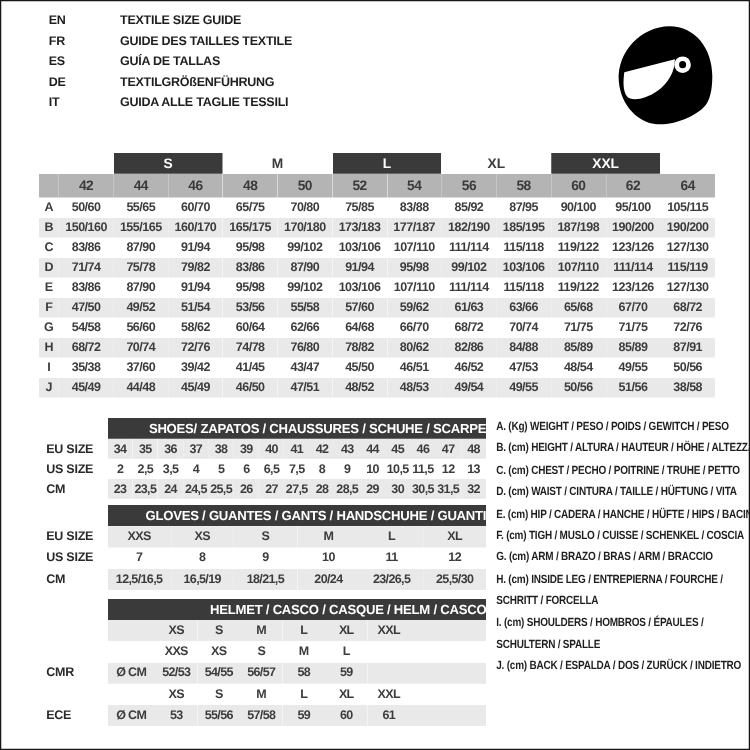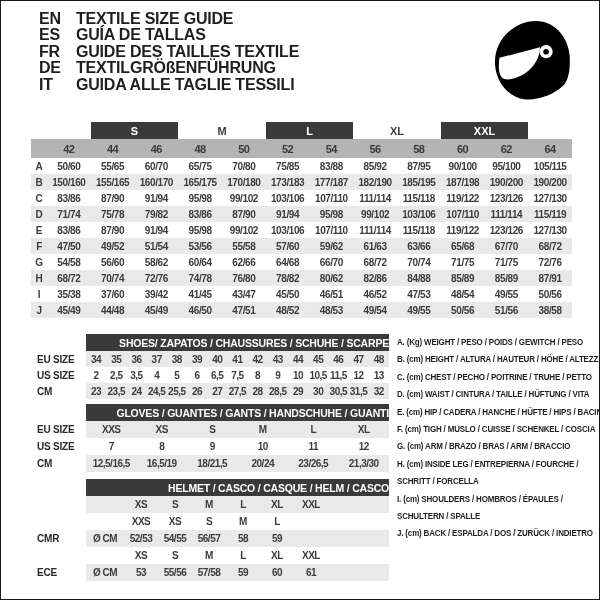--- a/index.html
+++ b/index.html
@@ -4,21 +4,21 @@
 <title>Textile Size Guide</title>
 <style>
   html,body{margin:0;padding:0;background:#fff;}
   .page{
     position:relative;width:598px;height:598px;margin:0;
     border:1px solid #161616;background:#fff;overflow:hidden;
     font-family:"Liberation Sans", sans-serif;color:var(--text,#3c3c3c);
   }
   
   .lang-block{position:absolute;left:38px;top:10px;}
-  .lang-row{display:flex;height:16.6px;align-items:flex-end;font-weight:bold;font-size:16px;letter-spacing:-0.2px;color:#1e1e1e;}
+  .lang-row{display:flex;height:16.6px;align-items:flex-start;font-weight:bold;font-size:10px;letter-spacing:-0.2px;color:#1e1e1e;gap:20px;}
   .lang-code{width:37px;}
   
   .helmet-icon{position:absolute;left:487px;top:12px;width:88px;height:95px;}
   
   table{border-collapse:collapse;table-layout:fixed;}
   .main-table{
     position:absolute;left:30px;top:121px;width:541px;
     font-size:10px;font-weight:bold;letter-spacing:-0.4px;text-align:center;color:#3c3c3c;
   }
   .main-table th,.main-table td{padding:0;overflow:hidden;white-space:nowrap;}
@@ -55,26 +55,26 @@
 
 <div class="page">
 
   <div class="lang-block">
 
   <div class="lang-row">
       <span class="lang-code">EN</span>
       <span class="lang-text">TEXTILE SIZE GUIDE</span>
     </div>
       <div class="lang-row">
+      <span class="lang-code">FR</span>
+      <span class="lang-text">GUIDE DES TAILLES TEXTILE</span>
+    </div>
+      <div class="lang-row">
       <span class="lang-code">ES</span>
       <span class="lang-text">GUÍA DE TALLAS</span>
-    </div>
-      <div class="lang-row">
-      <span class="lang-code">FR</span>
-      <span class="lang-text">GUIDE DES TAILLES TEXTILE</span>
     </div>
       <div class="lang-row">
       <span class="lang-code">DE</span>
       <span class="lang-text">TEXTILGRÖßENFÜHRUNG</span>
     </div>
       <div class="lang-row">
       <span class="lang-code">IT</span>
       <span class="lang-text">GUIDA ALLE TAGLIE TESSILI</span>
     </div>
     </div>
@@ -422,21 +422,21 @@
           <td class="val">12</td>
         </tr>
         <tr>
         <th class="lbl">CM</th>
 
       <td class="val">12,5/16,5</td>
           <td class="val">16,5/19</td>
           <td class="val">18/21,5</td>
           <td class="val">20/24</td>
           <td class="val">23/26,5</td>
-          <td class="val">21,3/30</td>
+          <td class="val">25,5/30</td>
         </tr>
       </tbody>
   </table>
 
   <table class="sub helmet">
     <colgroup>
       <col style="width:55px">
       <col style="width:38px">
       <col style="width:34px">
         <col style="width:34px">

